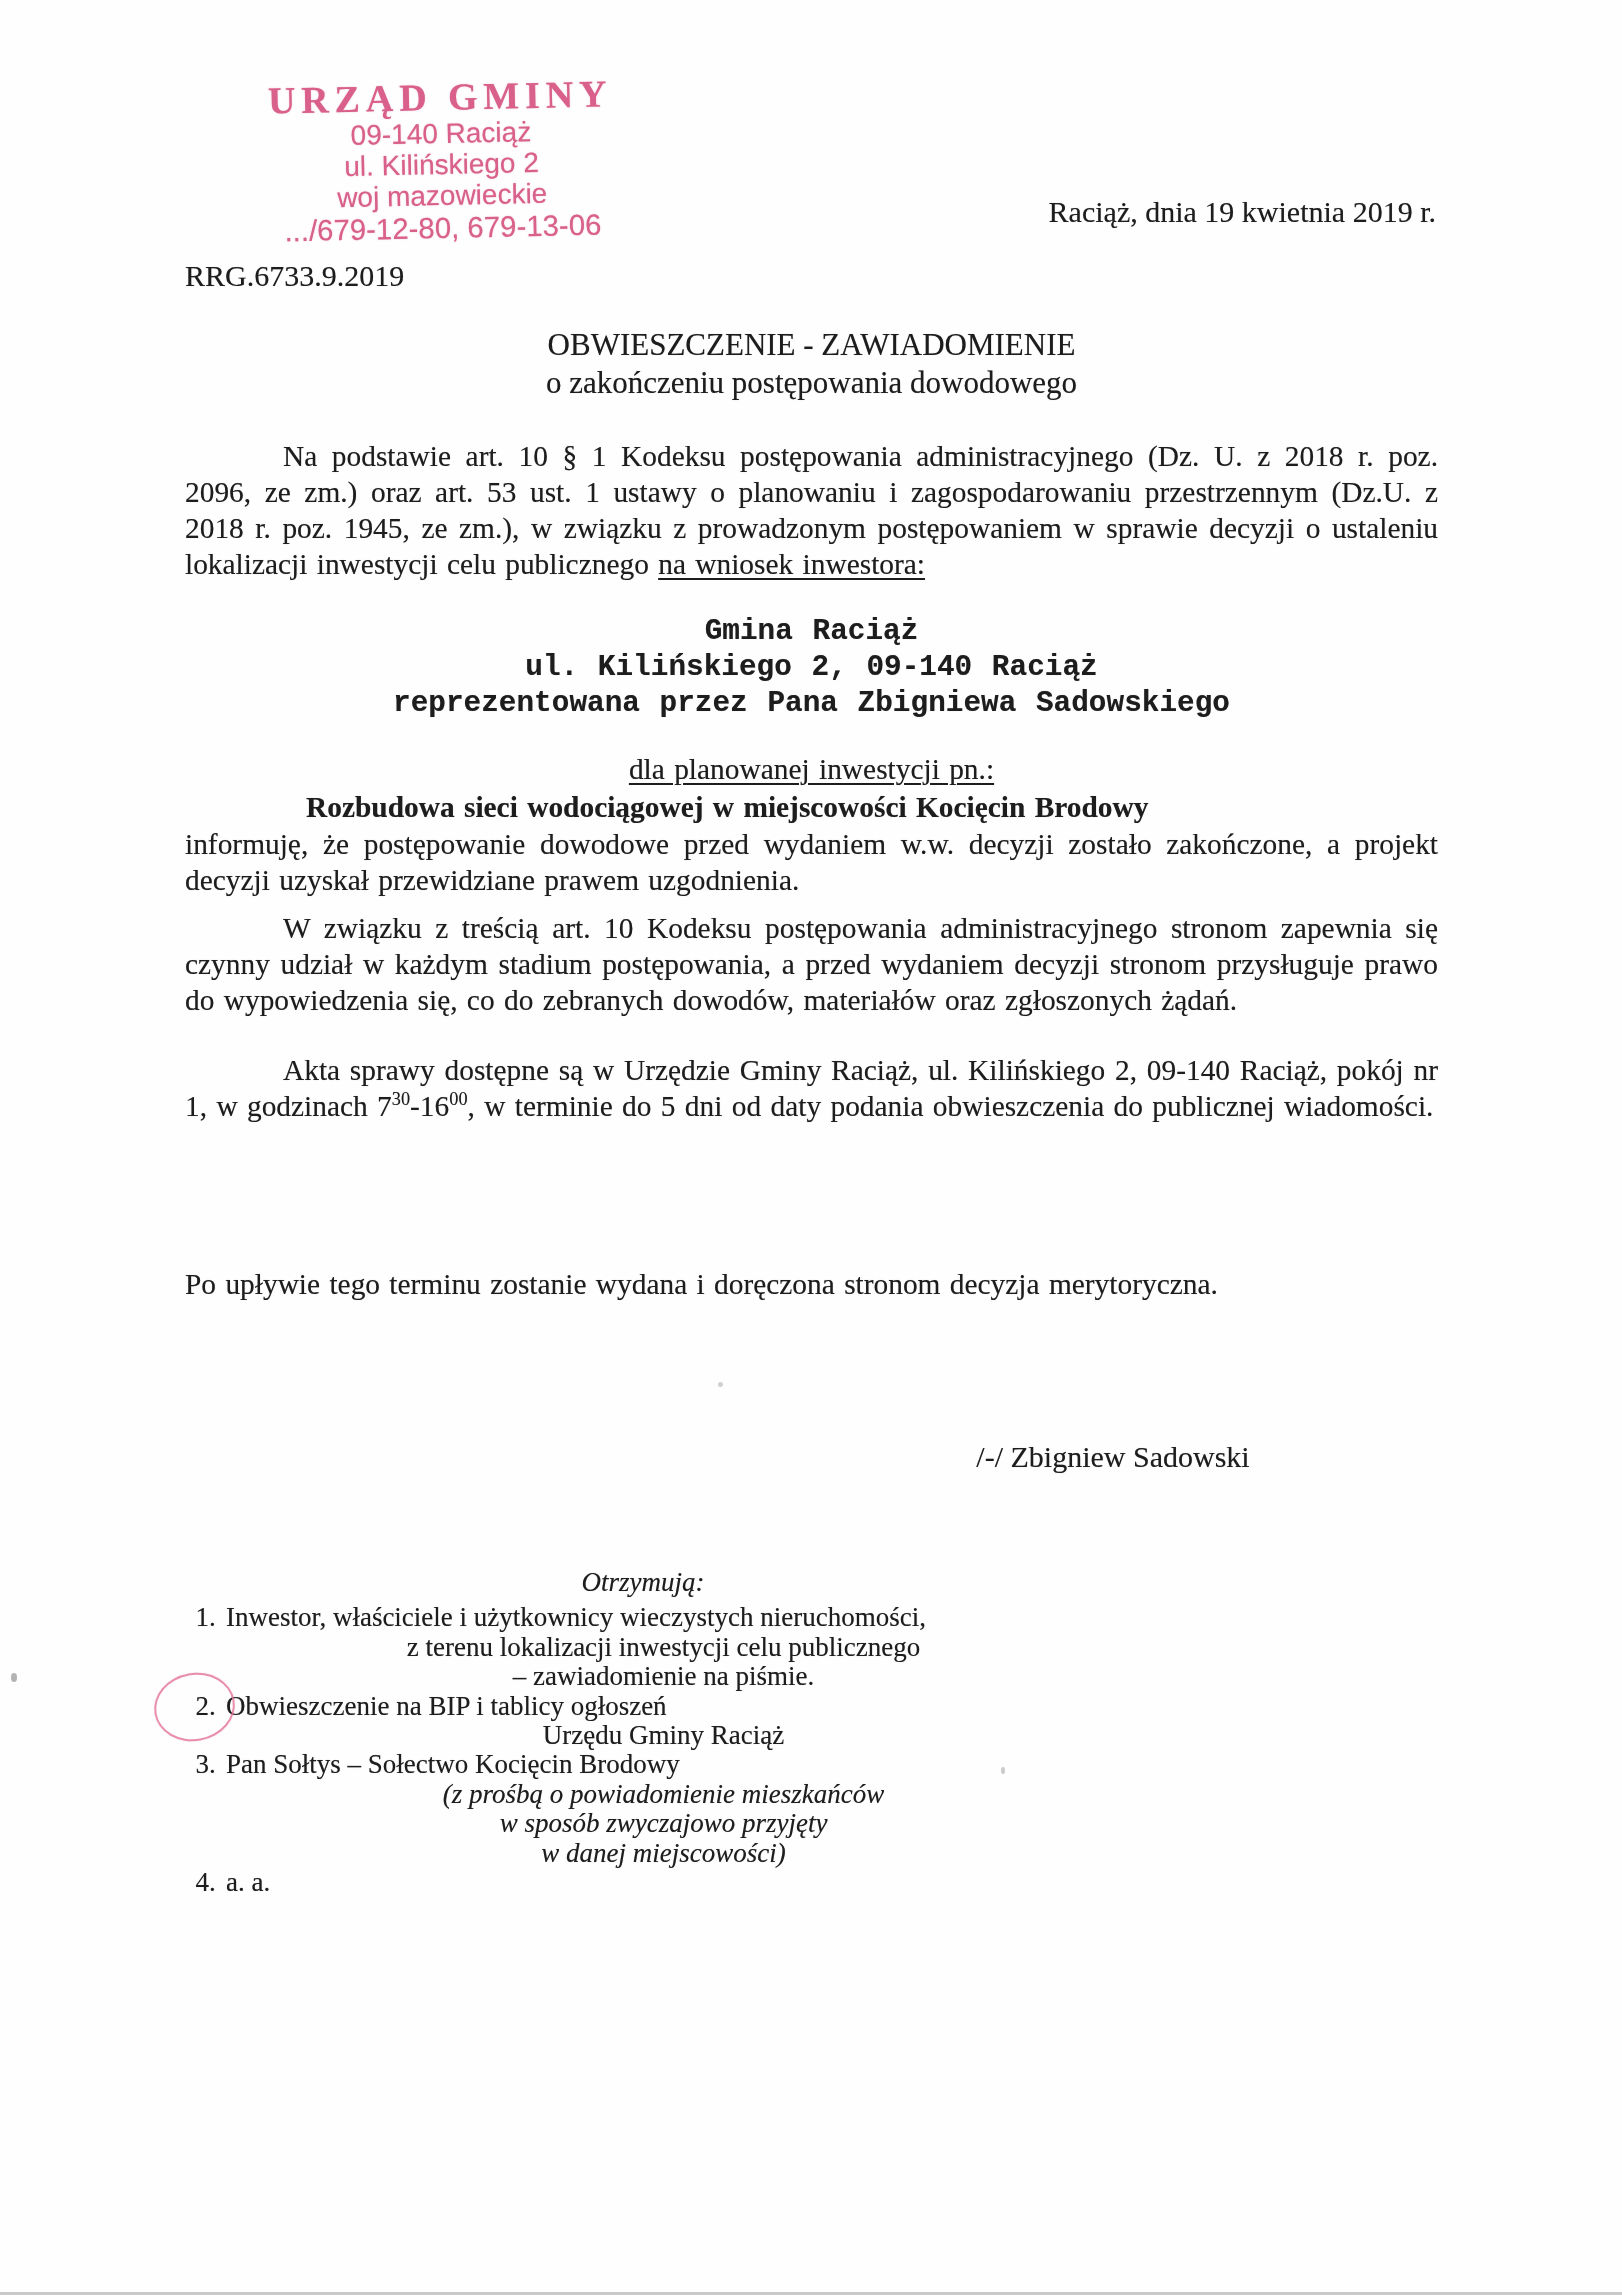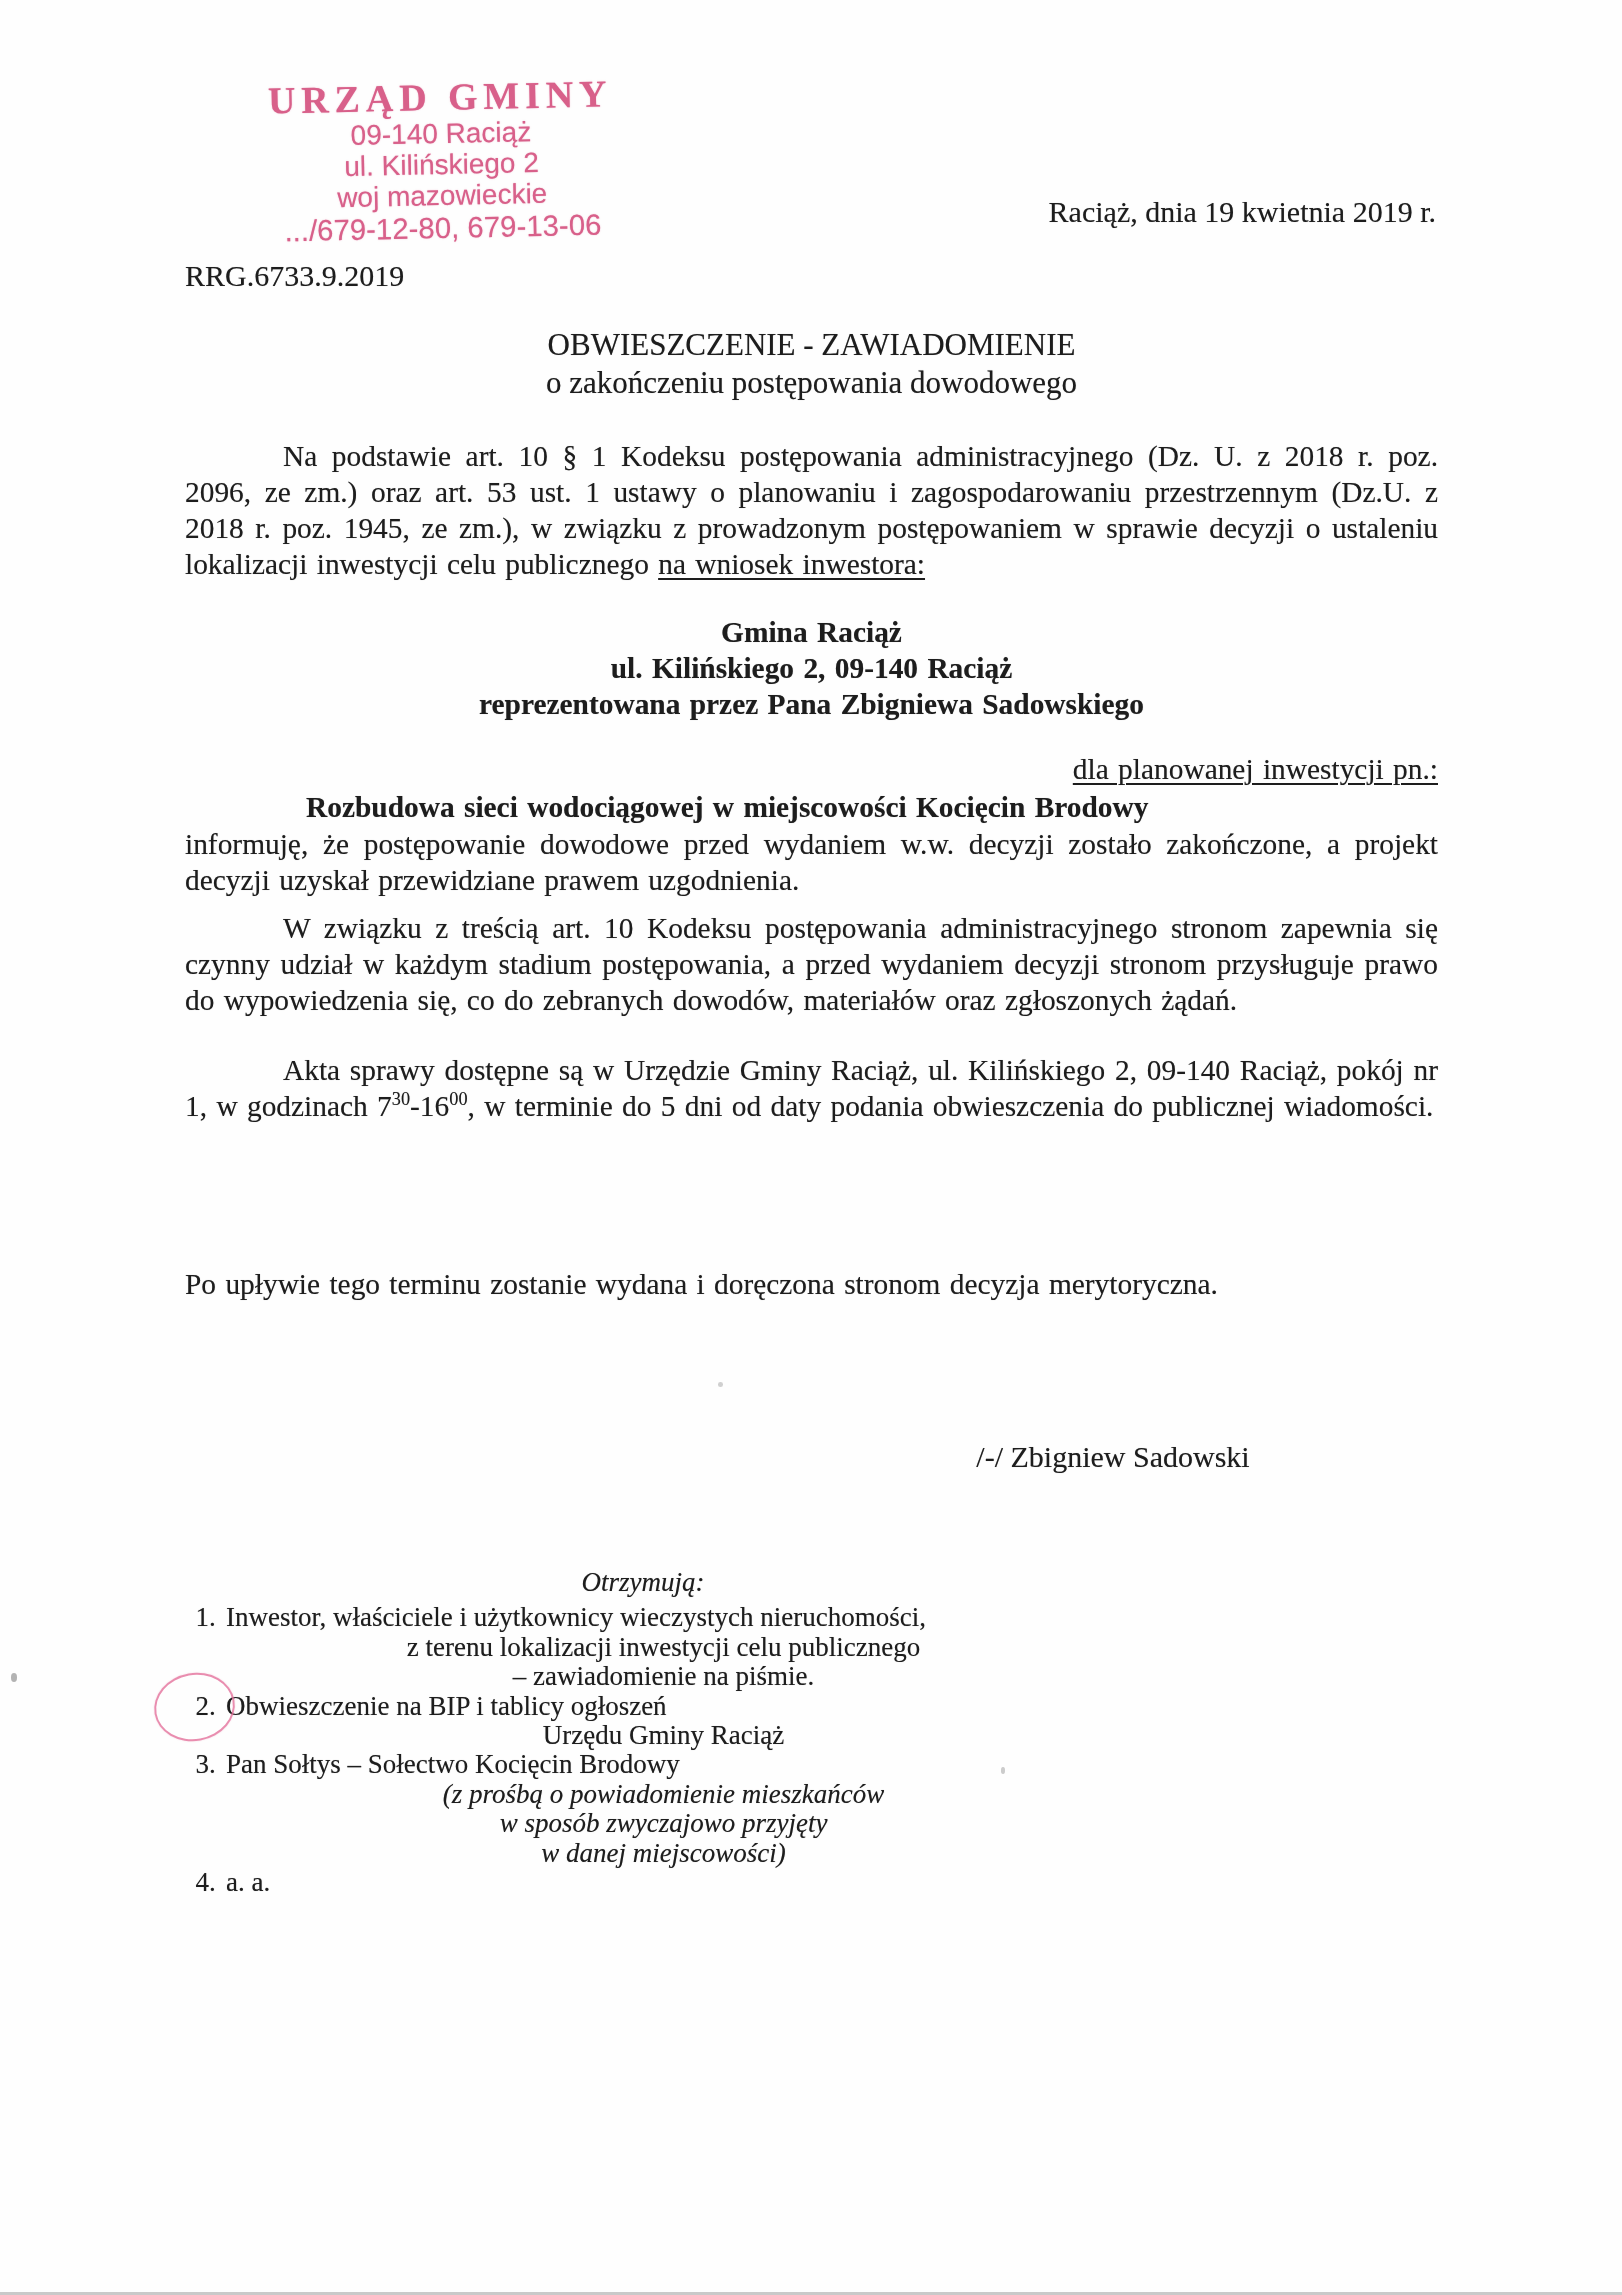--- a/index.html
+++ b/index.html
@@ -167,27 +167,27 @@
 
   <div class="reference scan-ink">RRG.6733.9.2019</div>
 
   <div class="doc-title scan-ink">
     <div>OBWIESZCZENIE - ZAWIADOMIENIE</div>
     <div>o zakończeniu postępowania dowodowego</div>
   </div>
 
   <div class="bodyblock indent scan-ink" style="top:438px;"><span>Na podstawie art. 10 § 1 Kodeksu postępowania administracyjnego (Dz. U. z 2018 r. poz. 2096, ze zm.) oraz art. 53 ust. 1 ustawy o planowaniu i zagospodarowaniu przestrzennym (Dz.U. z 2018 r. poz. 1945, ze zm.), w związku z prowadzonym postępowaniem w sprawie decyzji o ustaleniu lokalizacji inwestycji celu publicznego </span><span class="und">na wniosek inwestora:</span></div>
 
-  <div class="bodyblock ctr bold scan-ink" style="top:614px; text-align:center;">
+  <div class="bodyblock ctr bold scan-ink" style="top:614px; text-align:center;font-family:Liberation Mono, monospace;">
     <div>Gmina Raciąż</div>
     <div>ul. Kilińskiego 2, 09-140 Raciąż</div>
     <div>reprezentowana przez Pana Zbigniewa Sadowskiego</div>
   </div>
 
-  <div class="bodyblock scan-ink" style="top:751px; text-align:right;"><span class="und">dla planowanej inwestycji pn.:</span></div>
+  <div class="bodyblock scan-ink" style="top:751px; text-align:center;"><span class="und">dla planowanej inwestycji pn.:</span></div>
   <div class="bodyblock bold scan-ink" style="top:789px; text-indent:121px; text-align:left;">Rozbudowa sieci wodociągowej w miejscowości Kocięcin Brodowy</div>
   <div class="bodyblock scan-ink" style="top:826px;">informuję, że postępowanie dowodowe przed wydaniem w.w. decyzji zostało zakończone, a projekt decyzji uzyskał przewidziane prawem uzgodnienia.</div>
 
   <div class="bodyblock indent scan-ink" style="top:910px;">W związku z treścią art. 10 Kodeksu postępowania administracyjnego stronom zapewnia się czynny udział w każdym stadium postępowania, a przed wydaniem decyzji stronom przysługuje prawo do wypowiedzenia się, co do zebranych dowodów, materiałów oraz zgłoszonych żądań.</div>
 
   <div class="bodyblock indent scan-ink" style="top:1052px;"><span>Akta sprawy dostępne są w Urzędzie Gminy Raciąż, ul. Kilińskiego 2, 09-140 Raciąż, pokój nr 1, w godzinach 7</span><sup class="hrs">30</sup><span>-16</span><sup class="hrs">00</sup><span>, w terminie do 5 dni od daty podania obwieszczenia do publicznej wiadomości.</span></div>
 
 
   <div class="bodyblock scan-ink" style="top:1266px;">Po upływie tego terminu zostanie wydana i doręczona stronom decyzja merytoryczna.</div>
 

